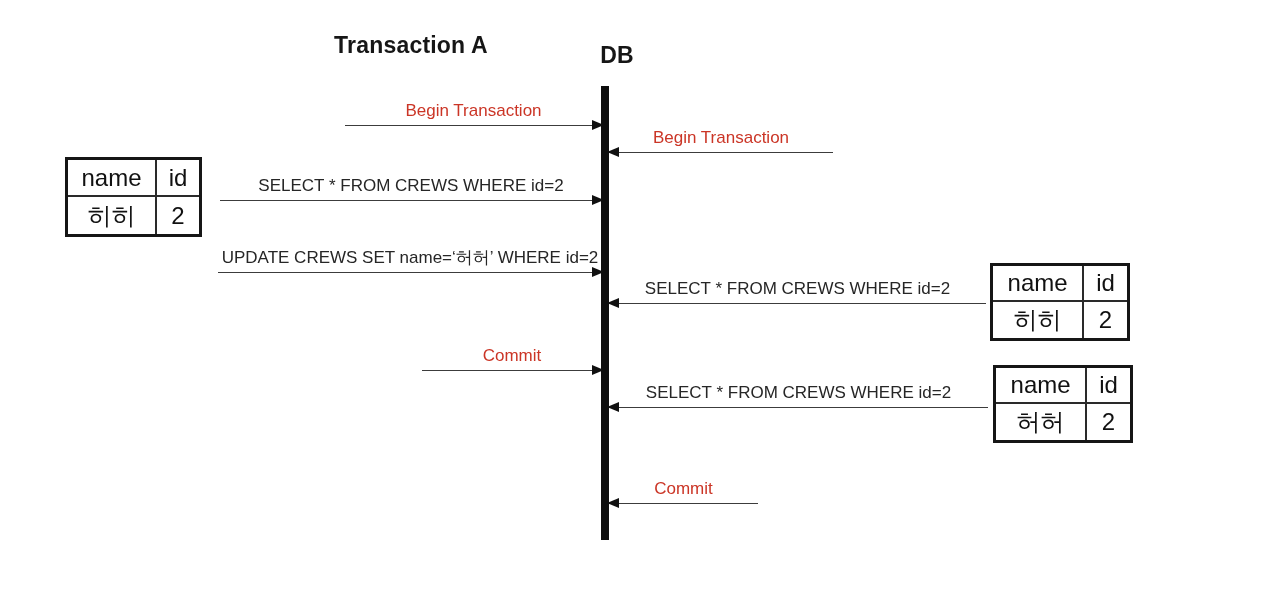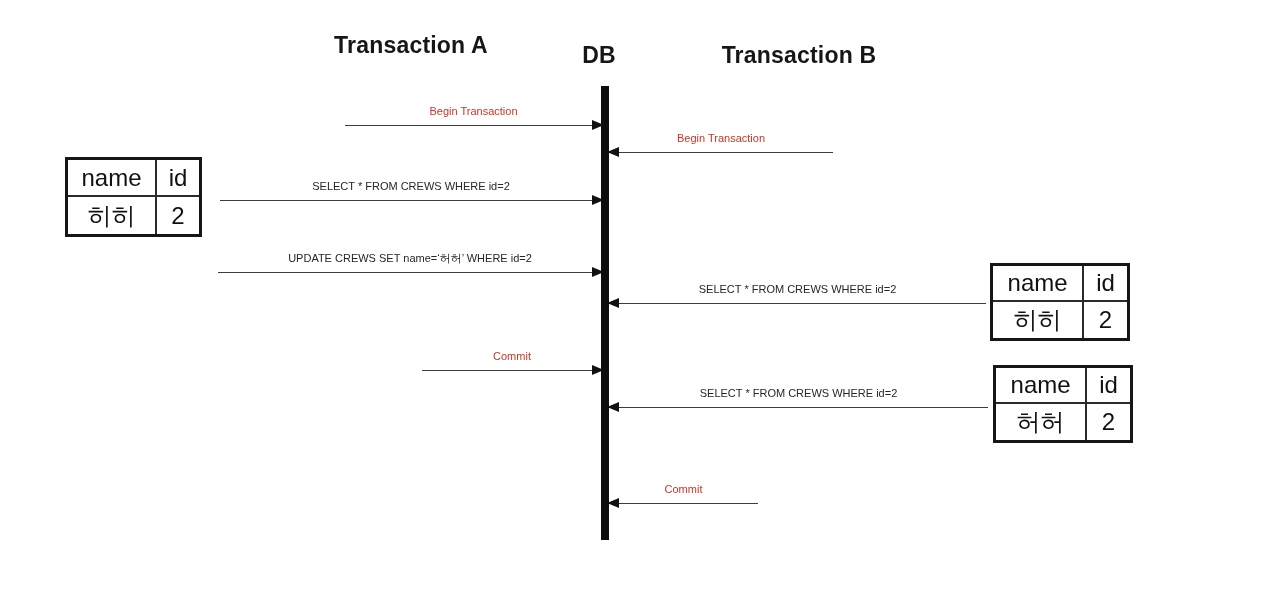--- a/index.html
+++ b/index.html
@@ -32,21 +32,21 @@
     background: #0d0d0d;
   }
   
   .msg {
     position: absolute;
     display: flex;
     flex-direction: column;
   }
   .msg-label {
     text-align: center;
-    font-size: 11px;
+    font-size: 17px;
     color: #262626;
     line-height: 20px;
     margin-bottom: 4px;
     white-space: nowrap;
   }
   .msg-label.red { color: #cb3526; }
   .msg-line {
     position: relative;
     height: 0;
     border-top: 1.5px solid #3c3c3c;
@@ -90,22 +90,21 @@
   }
   .dtable .cell.last-col { border-right: none; }
   .dtable .cell.last-row { border-bottom: none; }
 </style>
 </head>
 <body>
 
 <div id="stage">
 
   <div class="lane-header" style="left:311px; top:32px; width:200px;">Transaction A</div>
-  <div class="lane-header" style="left:549px; top:42px; width:100px;">DB</div>
-  <div class="lane-header" style="left:699px; top:42px; width:200px;">Transaction B</div>
+  <div class="lane-header" style="left:567px; top:42px; width:100px;">DB</div>
 
   <div class="lifeline" style="left:601px; top:86px; height:454px;"></div>
 
   <div class="msg" style="left:345px; top:101px; width:257px;">
     <div class="msg-label red">Begin Transaction</div>
     <div class="msg-line">
       <span class="arrow right"></span>
     </div>
   </div>
 

